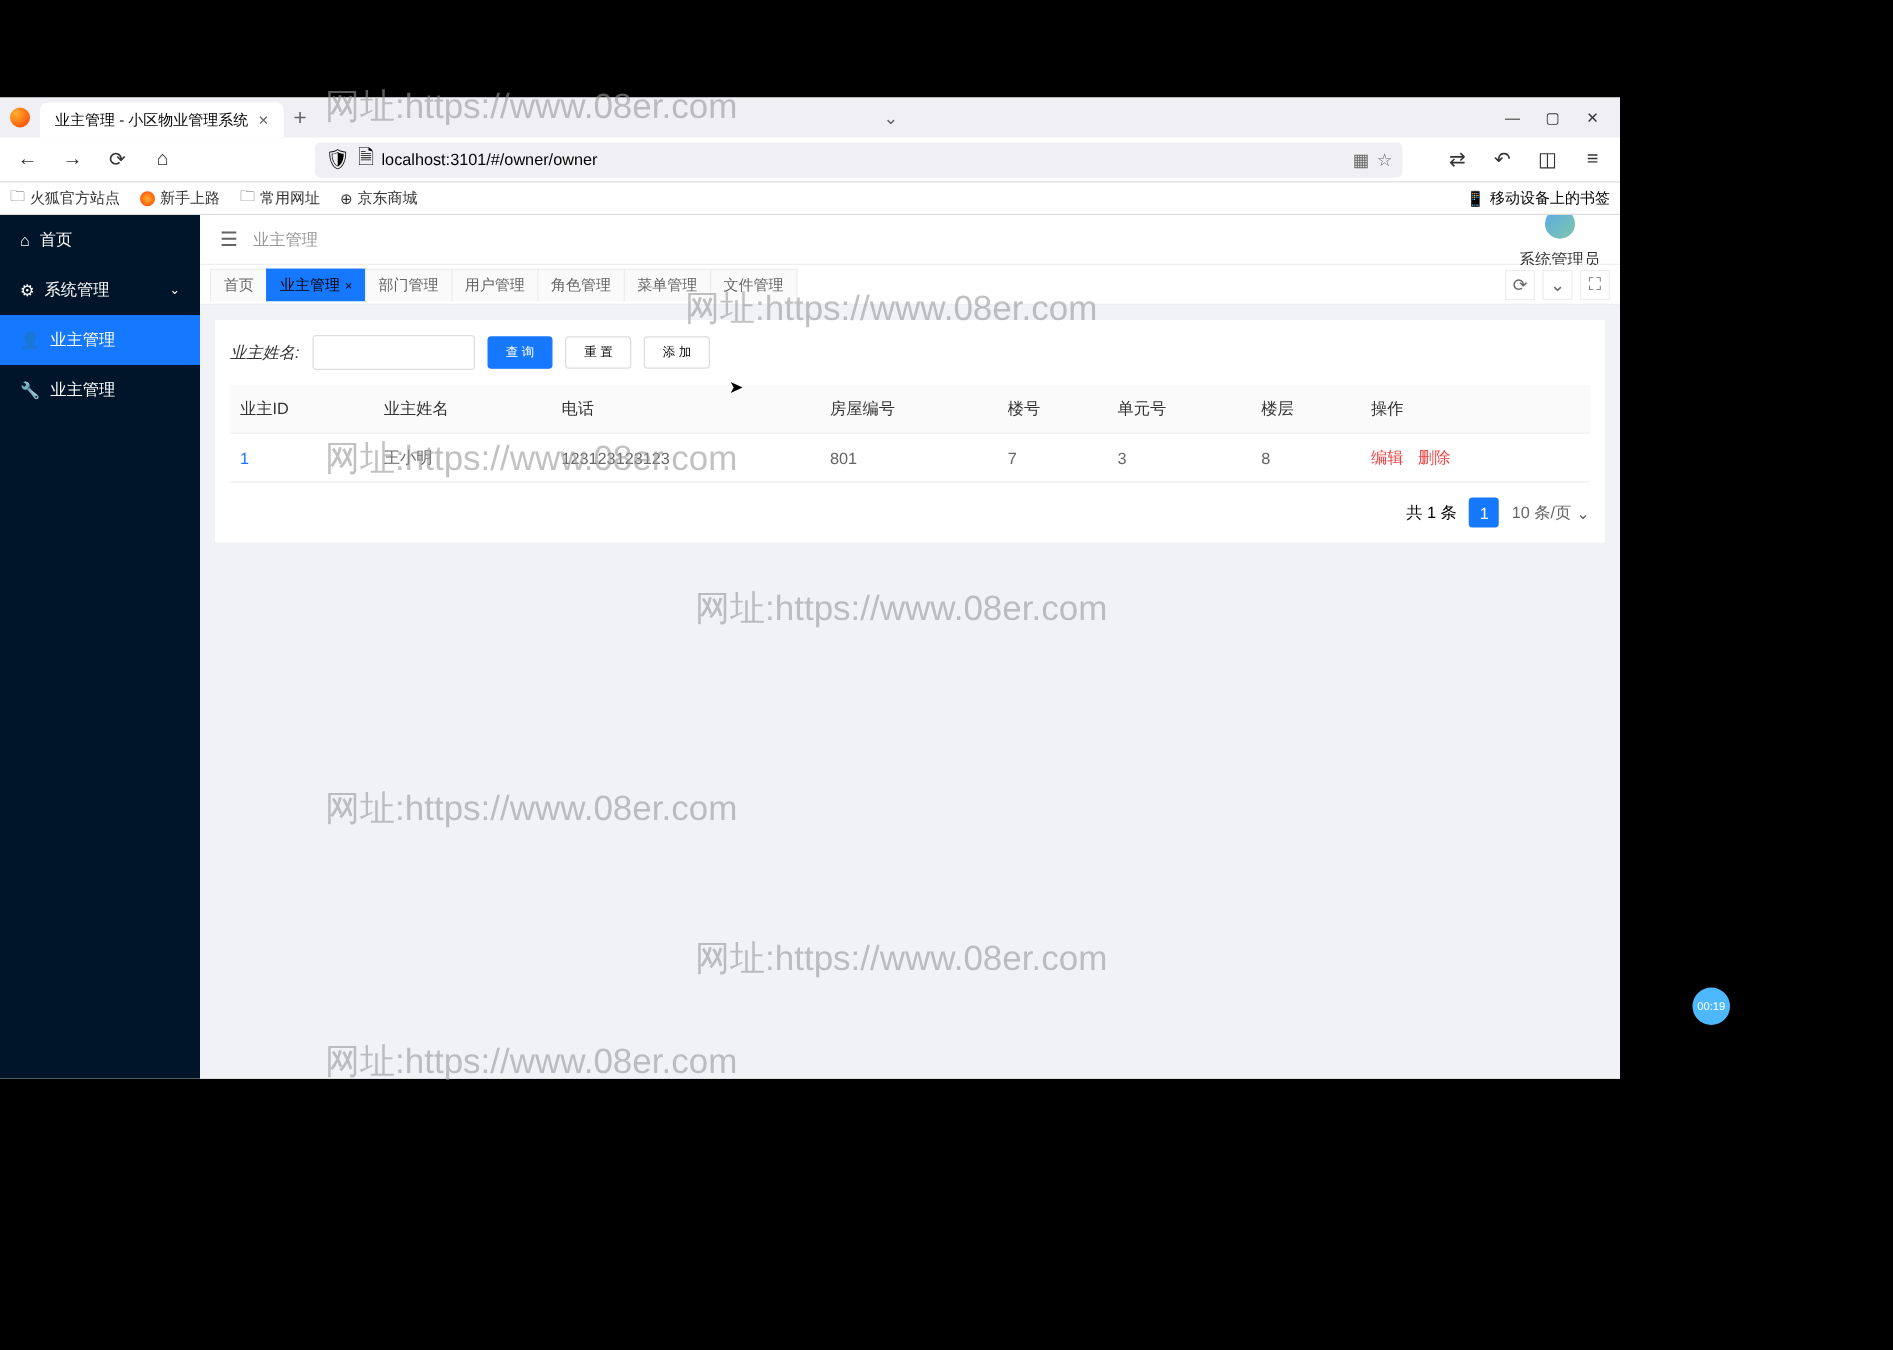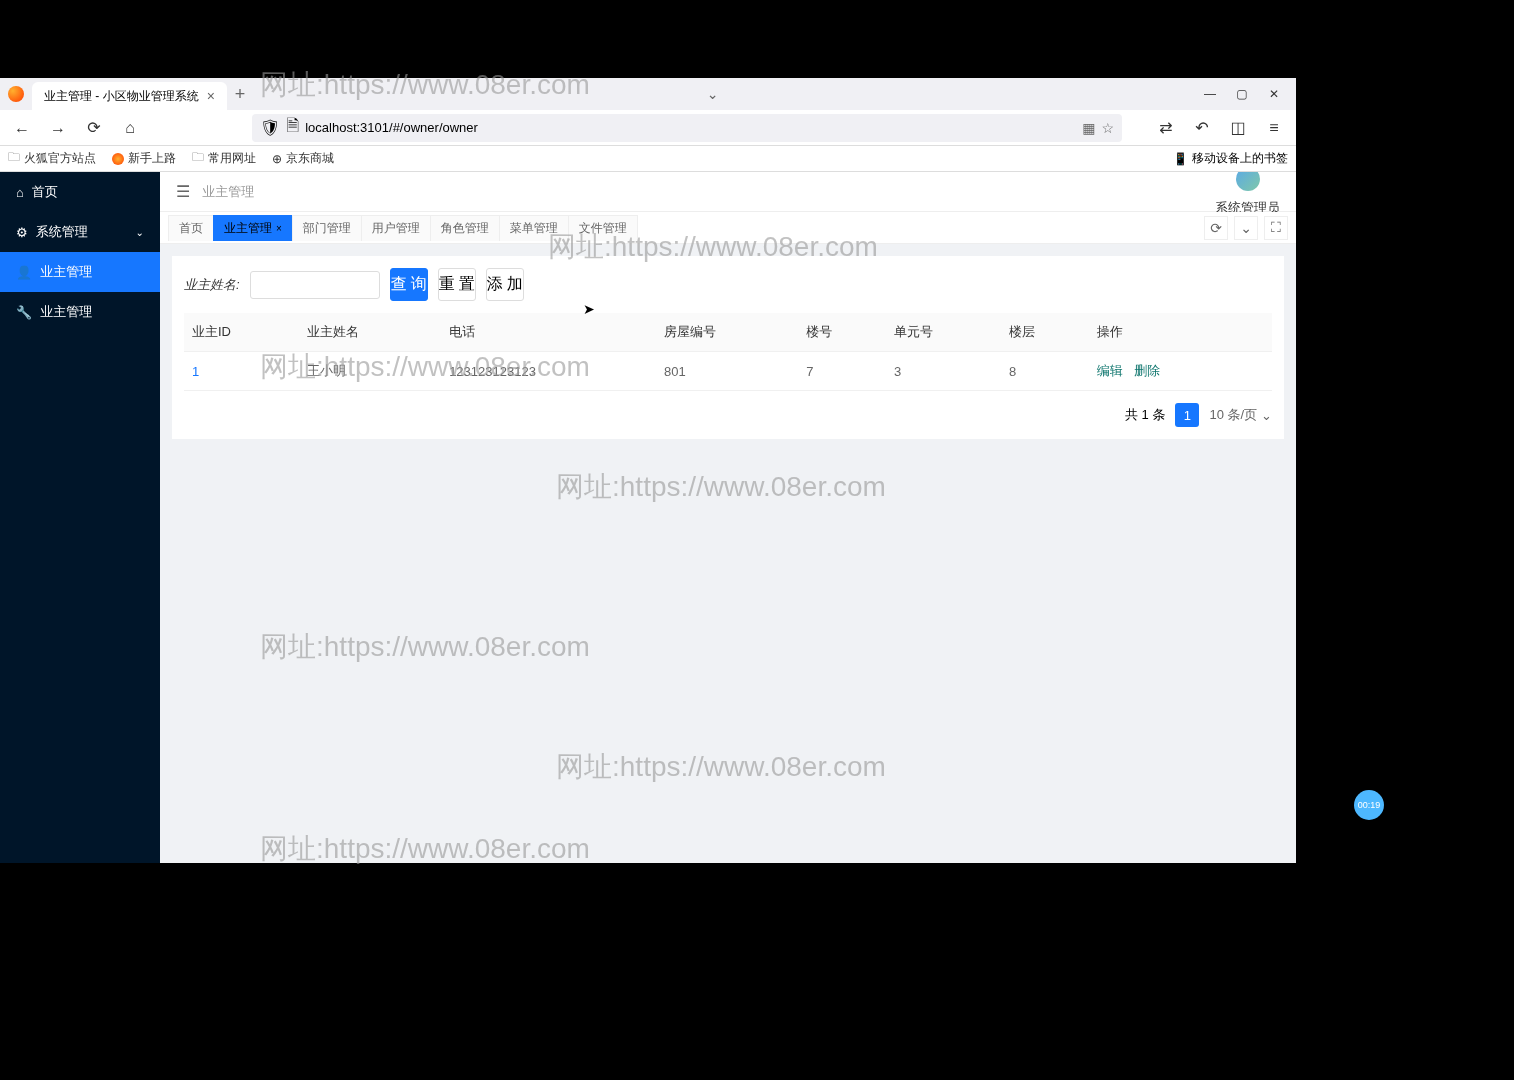--- a/index.html
+++ b/index.html
@@ -38,28 +38,28 @@
 .tabs-bar { height: 32px; background: #fff; display: flex; align-items: center; padding: 0 8px; border-bottom: 1px solid #eee; position: relative; }
 .page-tab { padding: 4px 10px; font-size: 12px; cursor: pointer; color: #666; border: 1px solid #eee; border-bottom: none; background: #fafafa; margin-right: -1px; }
 .page-tab.active { background: #1677ff; color: #000000; border-color: #1677ff; }
 .tab-x { margin-left: 4px; font-size: 10px; }
 .tabs-right { position: absolute; right: 8px; display: flex; gap: 6px; }
 .tabs-right span { width: 24px; height: 24px; display: flex; align-items: center; justify-content: center; cursor: pointer; color: #666; font-size: 14px; border: 1px solid #eee; }
 .content-panel { margin: 12px; background: #fff; padding: 12px; }
 .search-row { display: flex; align-items: center; gap: 10px; margin-bottom: 12px; }
 .search-label { font-size: 13px; color: #333; font-style: italic; }
 .search-input { width: 130px; height: 28px; border: 1px solid #ddd; border-radius: 3px; padding: 0 8px; font-size: 13px; }
-.btn { padding: 5px 0; font-size: 16px; border-radius: 3px; cursor: pointer; border: 1px solid #ddd; background: #fff; font-family: Liberation Serif, serif; }
+.btn { padding: 5px 14px; font-size: 10px; border-radius: 3px; cursor: pointer; border: 1px solid #ddd; background: #fff; }
 .btn-primary { background: #1677ff; color: #fff; border-color: #1677ff; }
 table { width: 100%; border-collapse: collapse; }
 th, td { text-align: left; padding: 10px 8px; font-size: 13px; border-bottom: 1px solid #f0f0f0; }
 th { background: #fafafa; color: #333; font-weight: 500; }
 td { color: #666; }
 .link { color: #1677ff; cursor: pointer; }
-.action-link { color: #0f766e; cursor: pointer; margin-right: 8px; font-family: Liberation Mono, monospace; }
+.action-link { color: #ef4444; cursor: pointer; margin-right: 8px; font-family: Liberation Mono, monospace; }
 .pagination { display: flex; justify-content: flex-end; align-items: center; gap: 10px; margin-top: 12px; font-size: 13px; }
 .page-num { width: 24px; height: 24px; display: flex; align-items: center; justify-content: center; background: #1677ff; color: #fff; border-radius: 3px; }
 .page-size { display: flex; align-items: center; gap: 4px; color: #666; cursor: pointer; }
 .watermark { position: absolute; color: #999; font-size: 28px; font-weight: 300; pointer-events: none; opacity: 0.6; z-index: 100; }
 .timer { position: absolute; right: 130px; bottom: 260px; width: 30px; height: 30px; background: #4db8ff; color: #fff; border-radius: 50%; display: flex; align-items: center; justify-content: center; font-size: 9px; }
 .cursor { position: absolute; left: 583px; top: 301px; font-size: 14px; pointer-events: none; z-index: 200; }
 </style>
 </head>
 <body>
 

